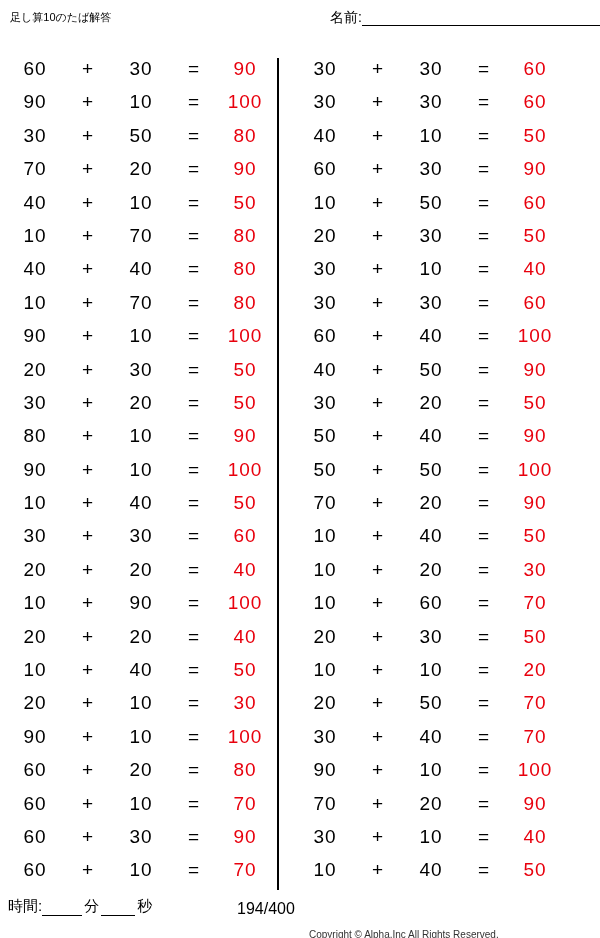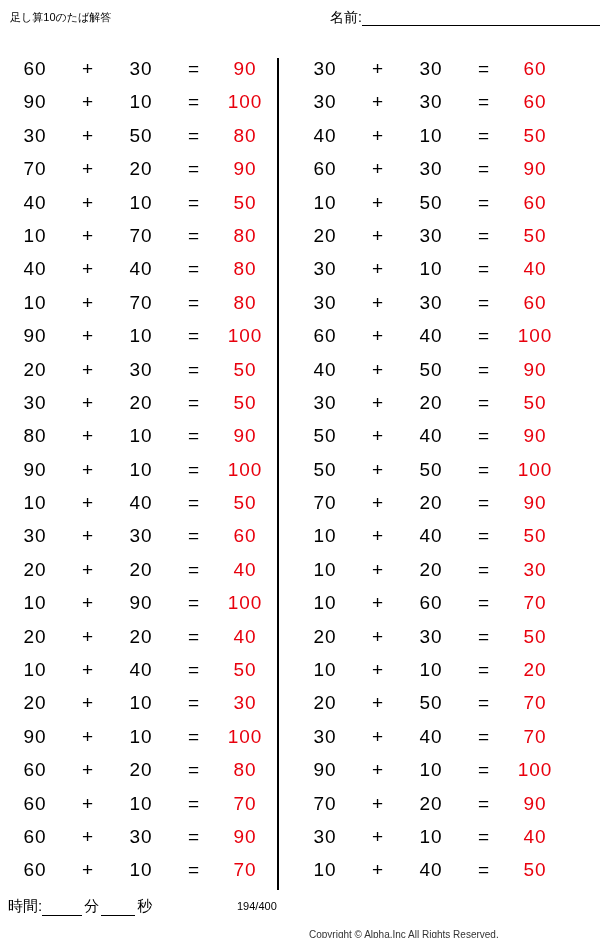--- a/index.html
+++ b/index.html
@@ -130,21 +130,21 @@
     display: inline-block;
     width: 34px;
     border-bottom: 1px solid #000;
     height: 19px;
   }
   .time-unit2 { line-height: 20px; padding-left: 2px; }
   .page-num {
     position: absolute;
     left: 237px;
     top: 4px;
-    font-size: 11px;
+    font-size: 16px;
   }
   .copyright {
     position: absolute;
     left: 309px;
     top: 5px;
     font-size: 10px;
     color: #333;
     white-space: nowrap;
     margin-top: 28px;
   }

